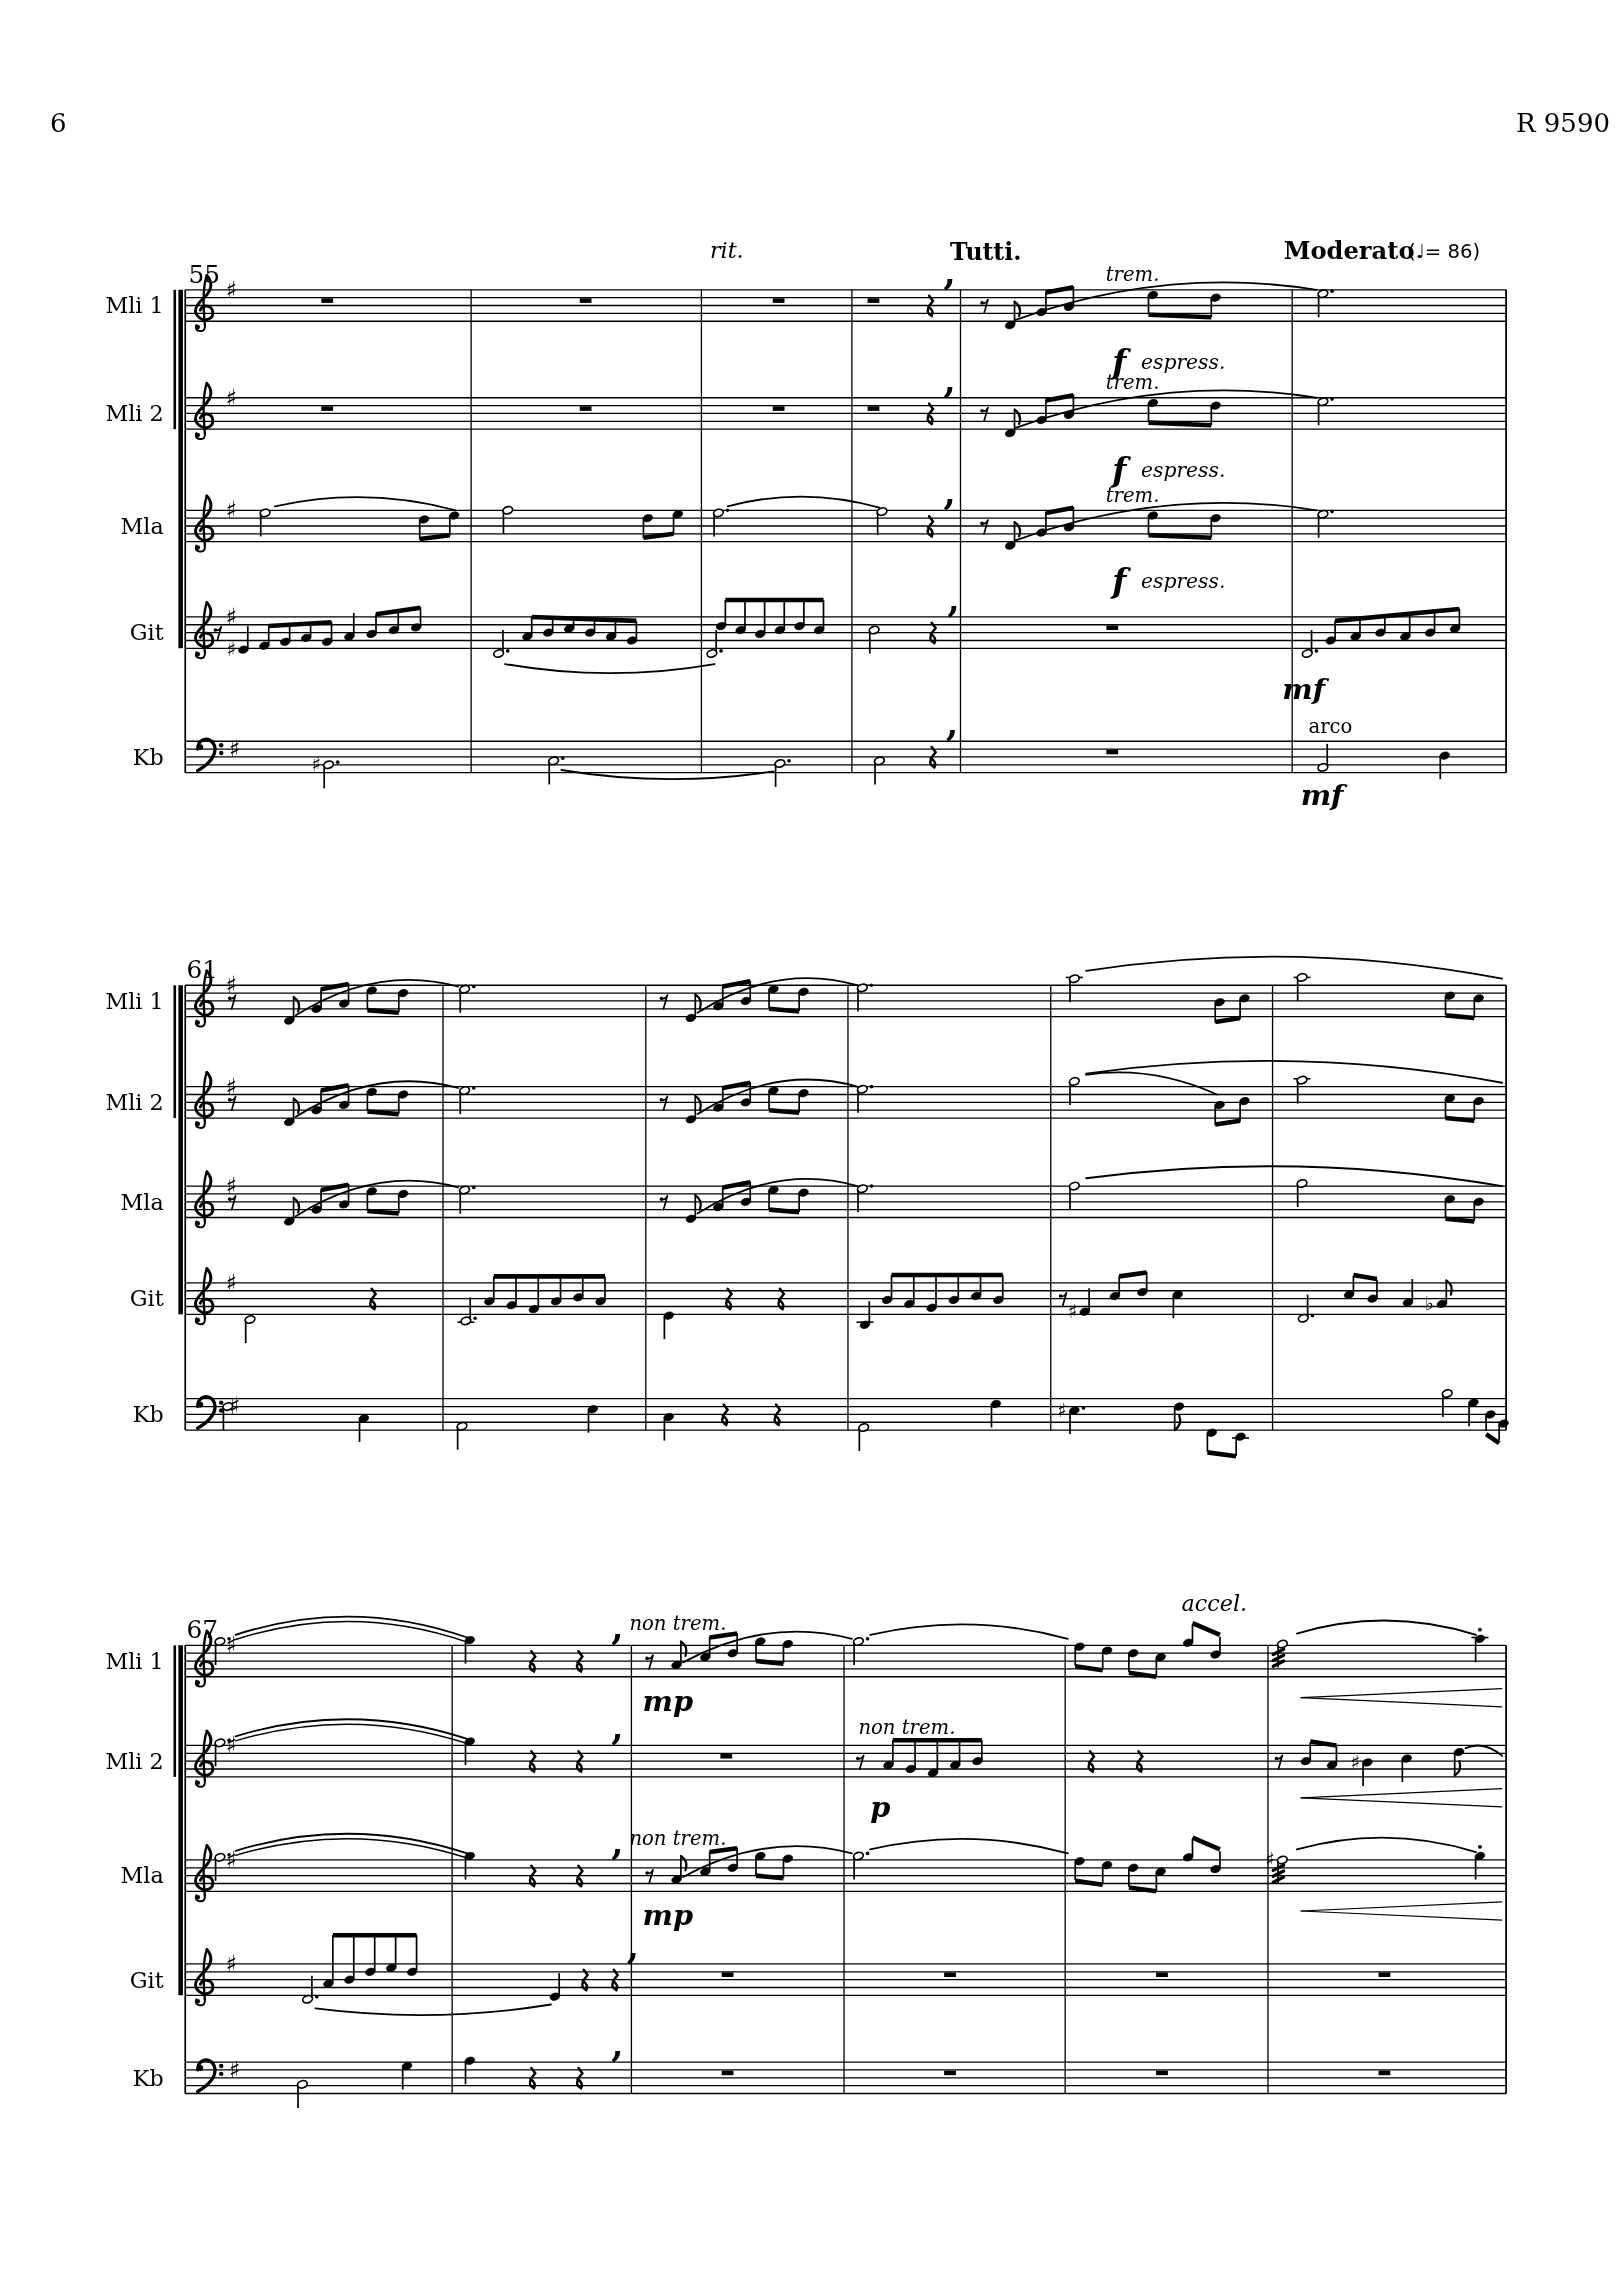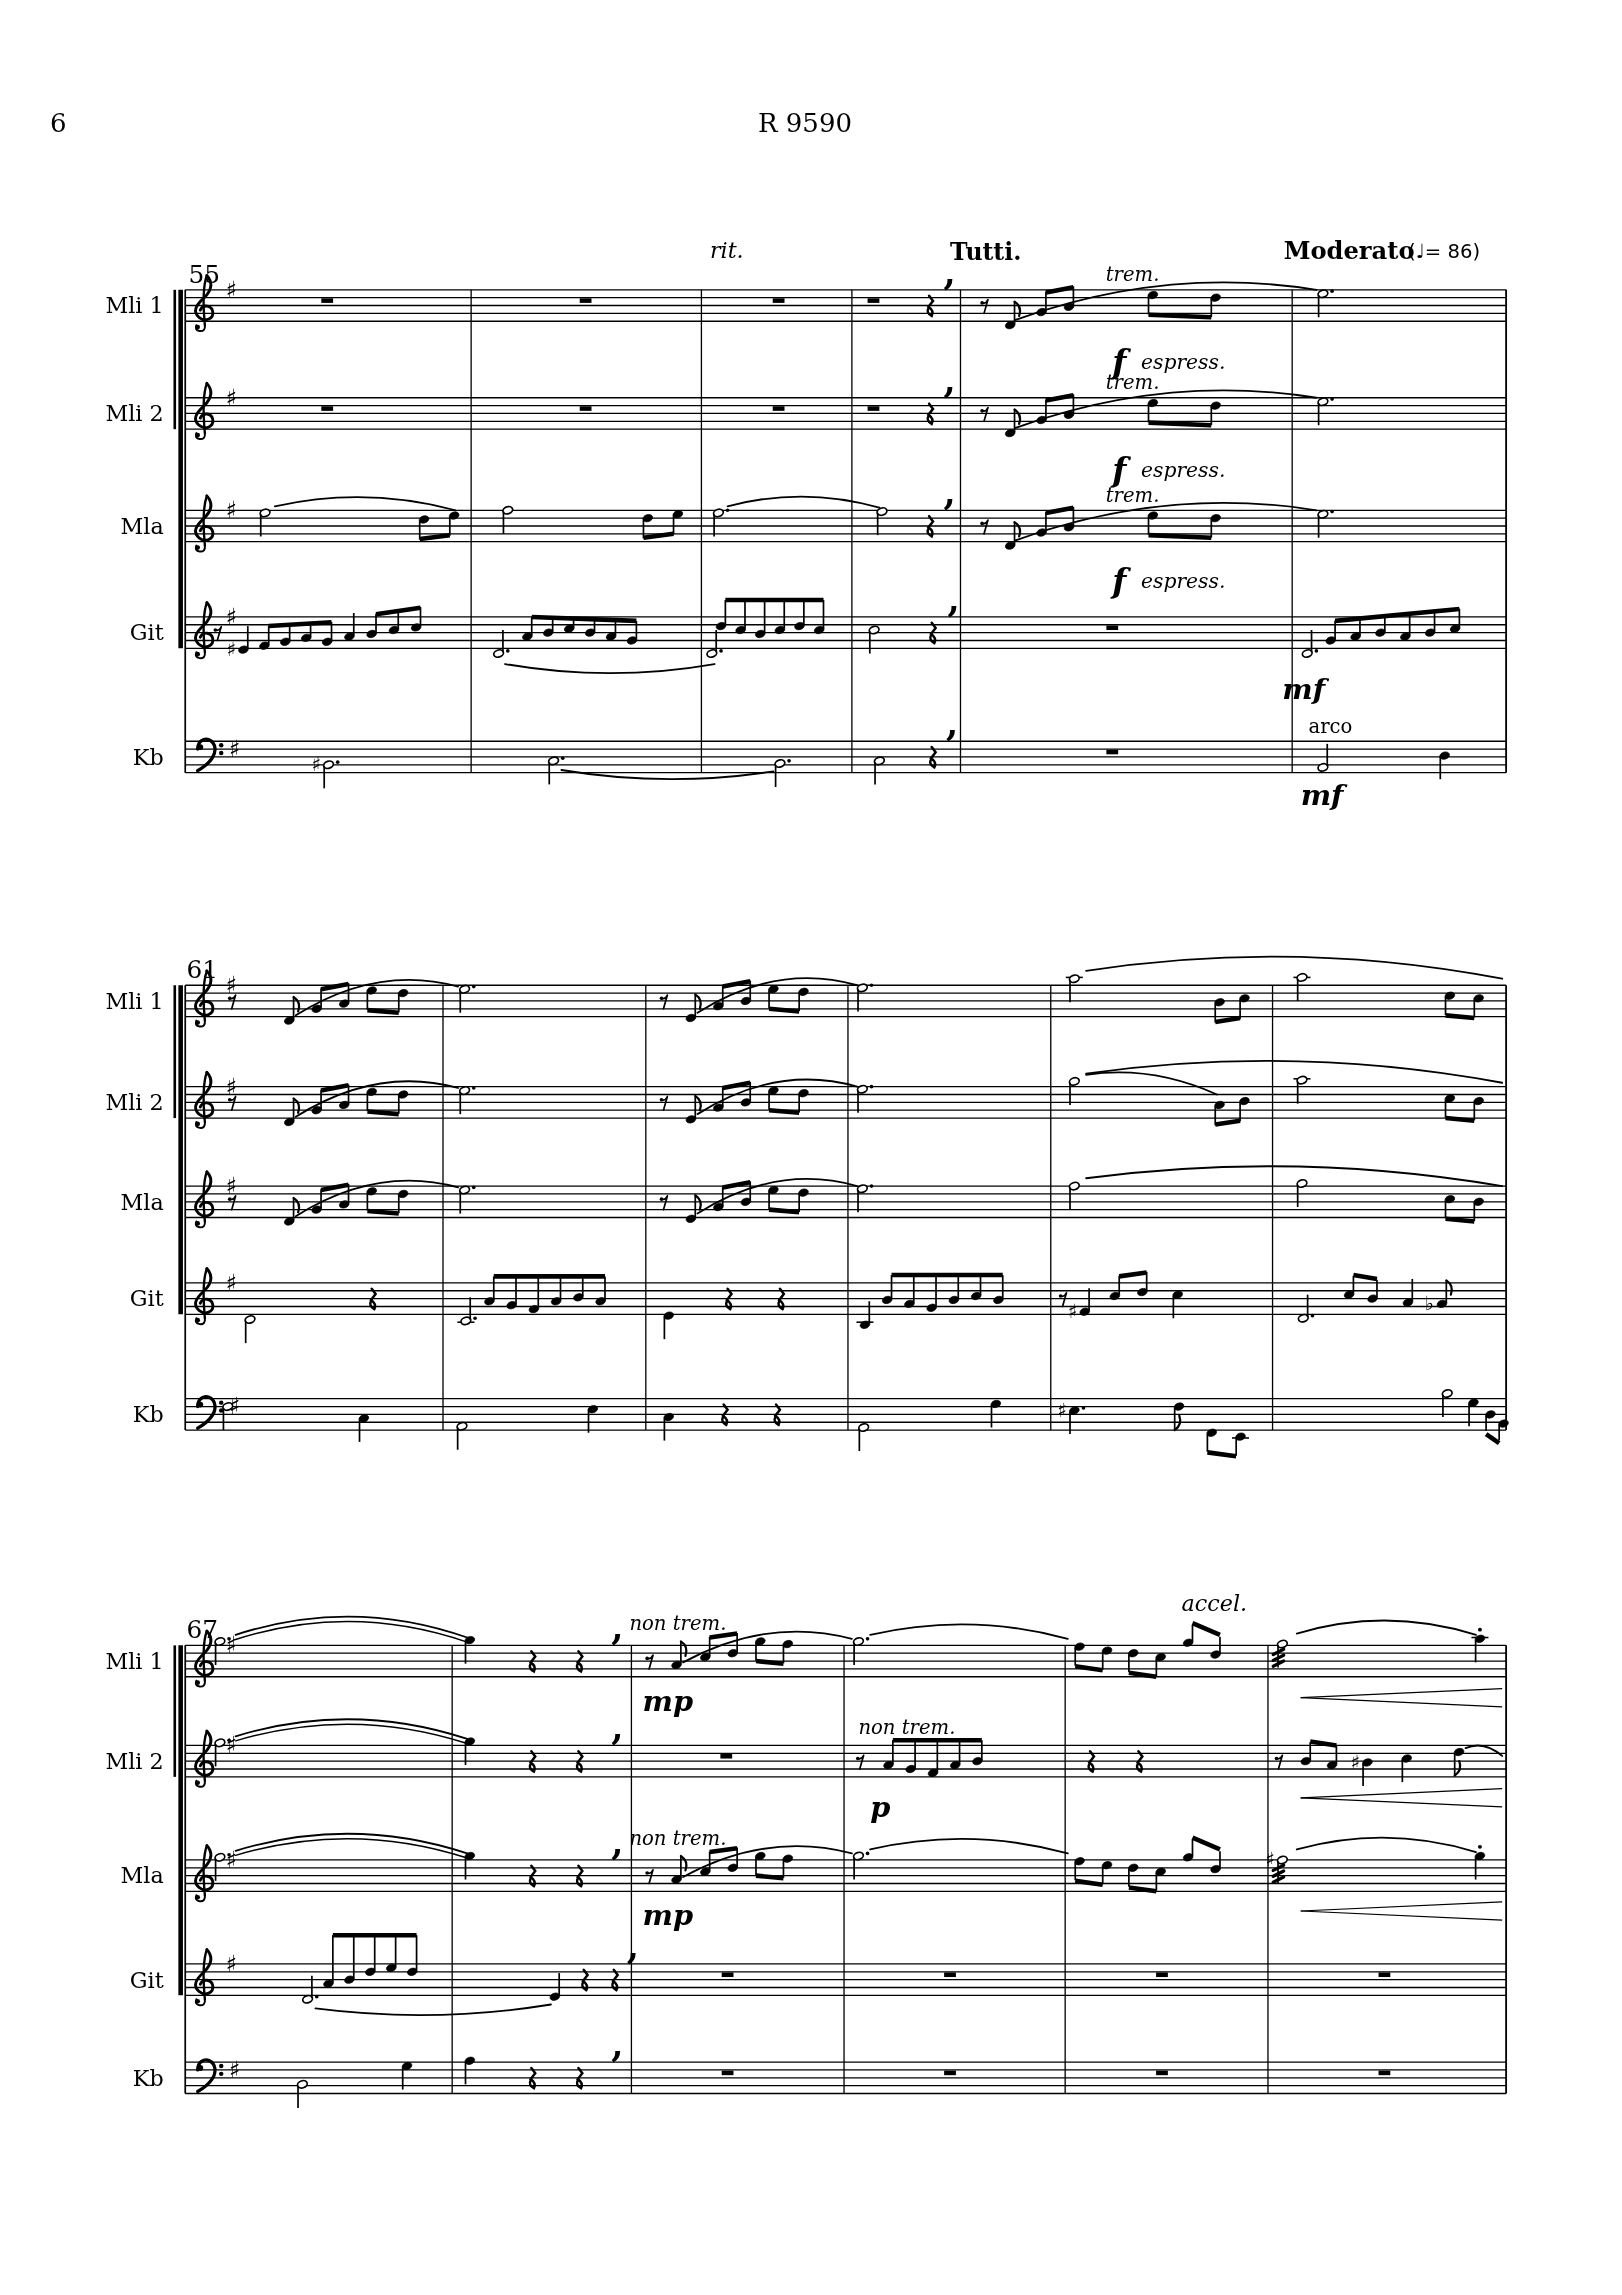--- a/index.html
+++ b/index.html
@@ -5,21 +5,21 @@
   html,body{margin:0;padding:0;background:#888;}
   .page{
     position:relative;
     width:1622px;height:2295px;
     background:#ffffff;
     font-family:"DejaVu Serif", serif;
     color:#000;
     overflow:hidden;
   }
   .hdr{position:absolute;font-size:26px;line-height:1;}
-  #plate{left:0;right:12px;text-align:center;}
+  #plate{left:0;right:12px;text-align:right;}
   #pagenum{left:50px;}
   svg{position:absolute;left:0;top:0;}
   svg text{user-select:none;}
 </style>
 </head>
 <body>
 
 <div class="page">
   <div id="pagenum" class="hdr" style="top:110px">6</div>
   <div id="plate" class="hdr" style="top:110px">R 9590</div>

